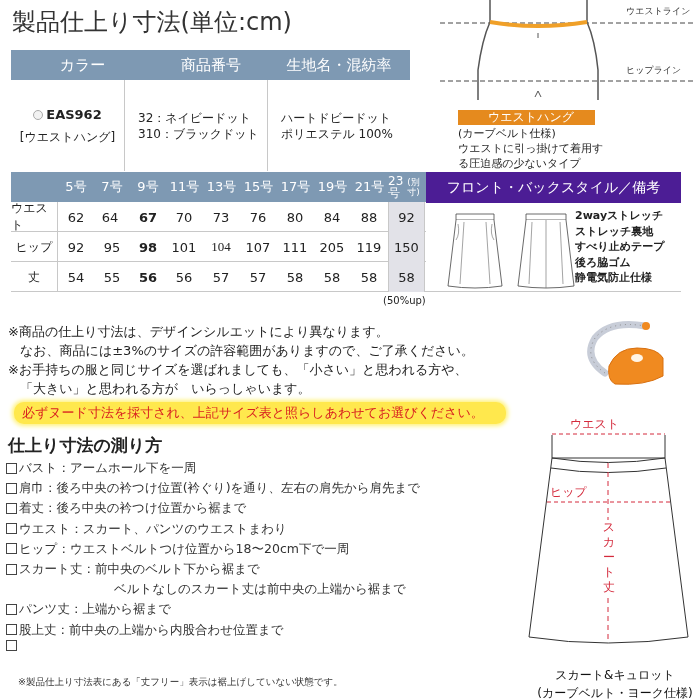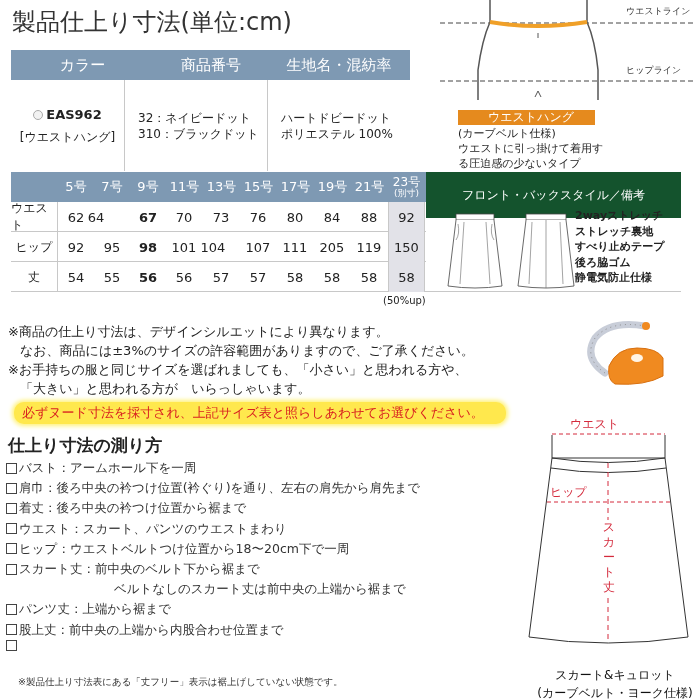--- a/index.html
+++ b/index.html
@@ -30,30 +30,30 @@
   .wd-label { position: absolute; font-size: 9px; color: #333; white-space: nowrap; }
 
   
   #waist-hang-badge { left: 458px; top: 110px; width: 137px; height: 15px; background: #e58a1e; color: #fff; font-size: 12px; line-height: 15px; padding-left: 30px; }
   #waist-hang-desc { left: 458px; top: 126px; font-size: 11px; line-height: 15px; color: #222; white-space: nowrap; }
 
   
   #size-table { left: 11px; top: 172px; width: 415px; }
   .st-header { position: absolute; left: 0; top: 0; width: 415px; height: 30px; background: #7e99b3; }
   .st-hcell { position: absolute; top: 0; height: 30px; color: #fff; font-size: 13px; display: flex; align-items: center; justify-content: center; }
-  .st-hcell.sep { flex-direction: column; font-size: 12px; line-height: 12px; }
+  .st-hcell.sep { flex-direction: row; font-size: 12px; line-height: 12px; }
   .st-hcell.sep .small { font-size: 9px; line-height: 10px; }
   .st-row { position: absolute; left: 0; width: 415px; height: 30px; border-bottom: 1px solid #c8c8c8; }
   .st-rowlabel { position: absolute; left: 0; top: 0; width: 47px; height: 30px; border-right: 1px solid #c8c8c8; font-size: 12px; display: flex; align-items: center; justify-content: center; }
   .st-cell { position: absolute; top: 0; height: 30px; width: 36px; font-size: 13px; display: flex; align-items: center; justify-content: center; color: #222; }
   .st-cell.sep { background: #e2e2e8; border-left: 1px solid #c8c8c8; border-right: 1px solid #c8c8c8; width: 37px; }
   #size-note { left: 383px; top: 295px; font-size: 10px; color: #222; }
 
   
-  #style-header { left: 426px; top: 172px; width: 255px; height: 46px; background: #14532d; color: #fff; font-size: 12px; display: flex; align-items: center; justify-content: center; }
+  #style-header { left: 426px; top: 172px; width: 255px; height: 31px; background: #4c1d95; color: #fff; font-size: 14px; display: flex; align-items: center; justify-content: center; }
   #style-body { left: 426px; top: 202px; width: 255px; height: 90px; border-bottom: 1px solid #c8c8c8; }
   #style-notes { left: 575px; top: 208px; font-size: 11px; line-height: 15.5px; font-weight: bold; color: #222; white-space: nowrap; }
 
   
   #notes { left: 8px; top: 322px; font-size: 13px; line-height: 19px; color: #222; white-space: nowrap; }
   .note-indent { padding-left: 12px; }
   #highlight { left: 14px; top: 402px; width: 492px; height: 22px; background: #ffe84d; border-radius: 10px; box-shadow: 0 0 4px 2px #fff27a; }
   #highlight-text { left: 22px; top: 404px; font-size: 13px; color: #d82020; white-space: nowrap; }
 
   
@@ -133,38 +133,38 @@
     <div class="st-hcell" style="left:340px; width:37px;">21号</div>
     <div class="st-hcell sep" style="left:377px; width:37px;">
       <span>23号</span>
       <span class="small">(別寸)</span>
     </div>
   </div>
 
   <div class="st-row" style="top:30px;">
     <div class="st-rowlabel">ウエスト</div>
     <div class="st-cell" style="left:47px;">62</div>
-    <div class="st-cell" style="left:67px;">64</div>
+    <div class="st-cell" style="left:81px;">64</div>
     <div class="st-cell" style="left:119px; font-weight:bold;">67</div>
     <div class="st-cell" style="left:155px;">70</div>
     <div class="st-cell" style="left:192px;">73</div>
     <div class="st-cell" style="left:229px;">76</div>
     <div class="st-cell" style="left:266px;">80</div>
     <div class="st-cell" style="left:303px;">84</div>
     <div class="st-cell" style="left:340px;">88</div>
     <div class="st-cell sep" style="left:377px;">92</div>
   </div>
 
   <div class="st-row" style="top:60px;">
     <div class="st-rowlabel">ヒップ</div>
     <div class="st-cell" style="left:47px;">92</div>
     <div class="st-cell" style="left:83px;">95</div>
     <div class="st-cell" style="left:119px; font-weight:bold;">98</div>
     <div class="st-cell" style="left:155px;">101</div>
-    <div class="st-cell" style="left:184px;">104</div>
+    <div class="st-cell" style="left:192px;font-family:Liberation Serif, serif;">104</div>
     <div class="st-cell" style="left:229px;">107</div>
     <div class="st-cell" style="left:266px;">111</div>
     <div class="st-cell" style="left:303px;">205</div>
     <div class="st-cell" style="left:340px;">119</div>
     <div class="st-cell sep" style="left:377px;">150</div>
   </div>
 
   <div class="st-row" style="top:90px;">
     <div class="st-rowlabel">丈</div>
     <div class="st-cell" style="left:47px;">54</div>

